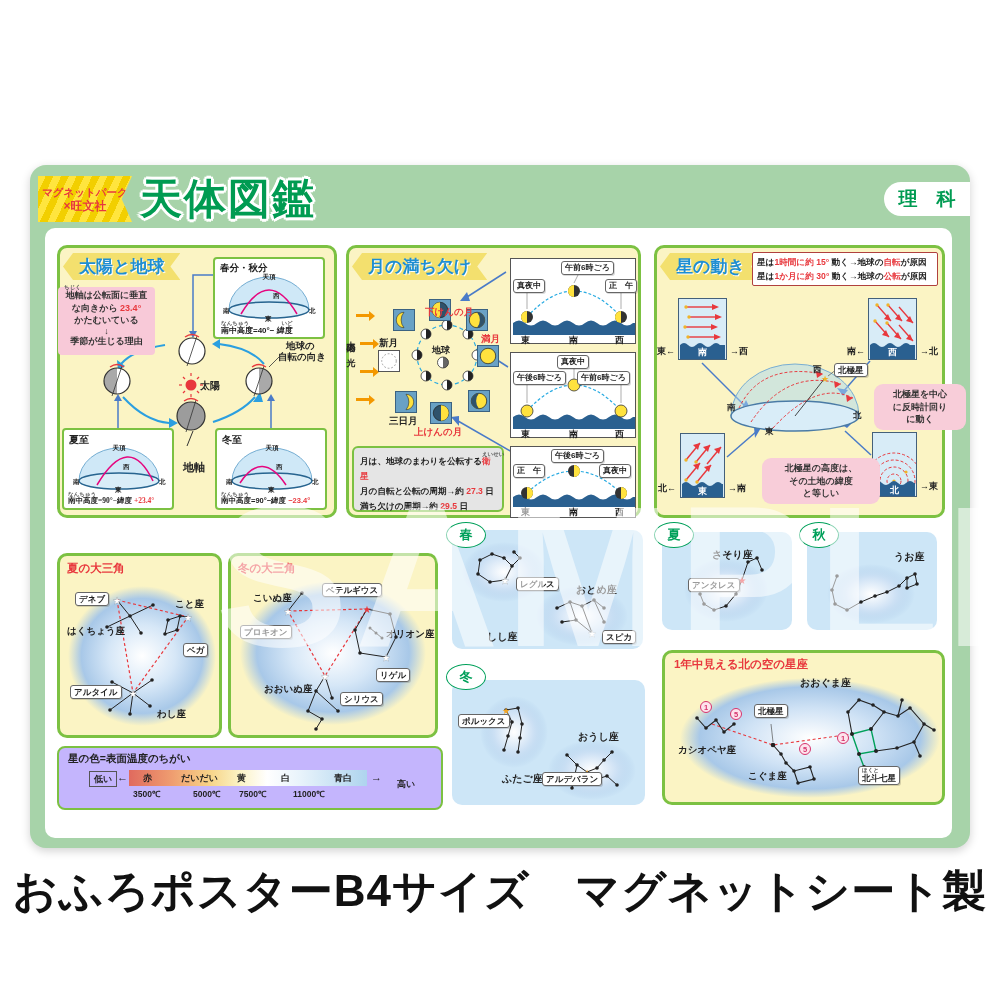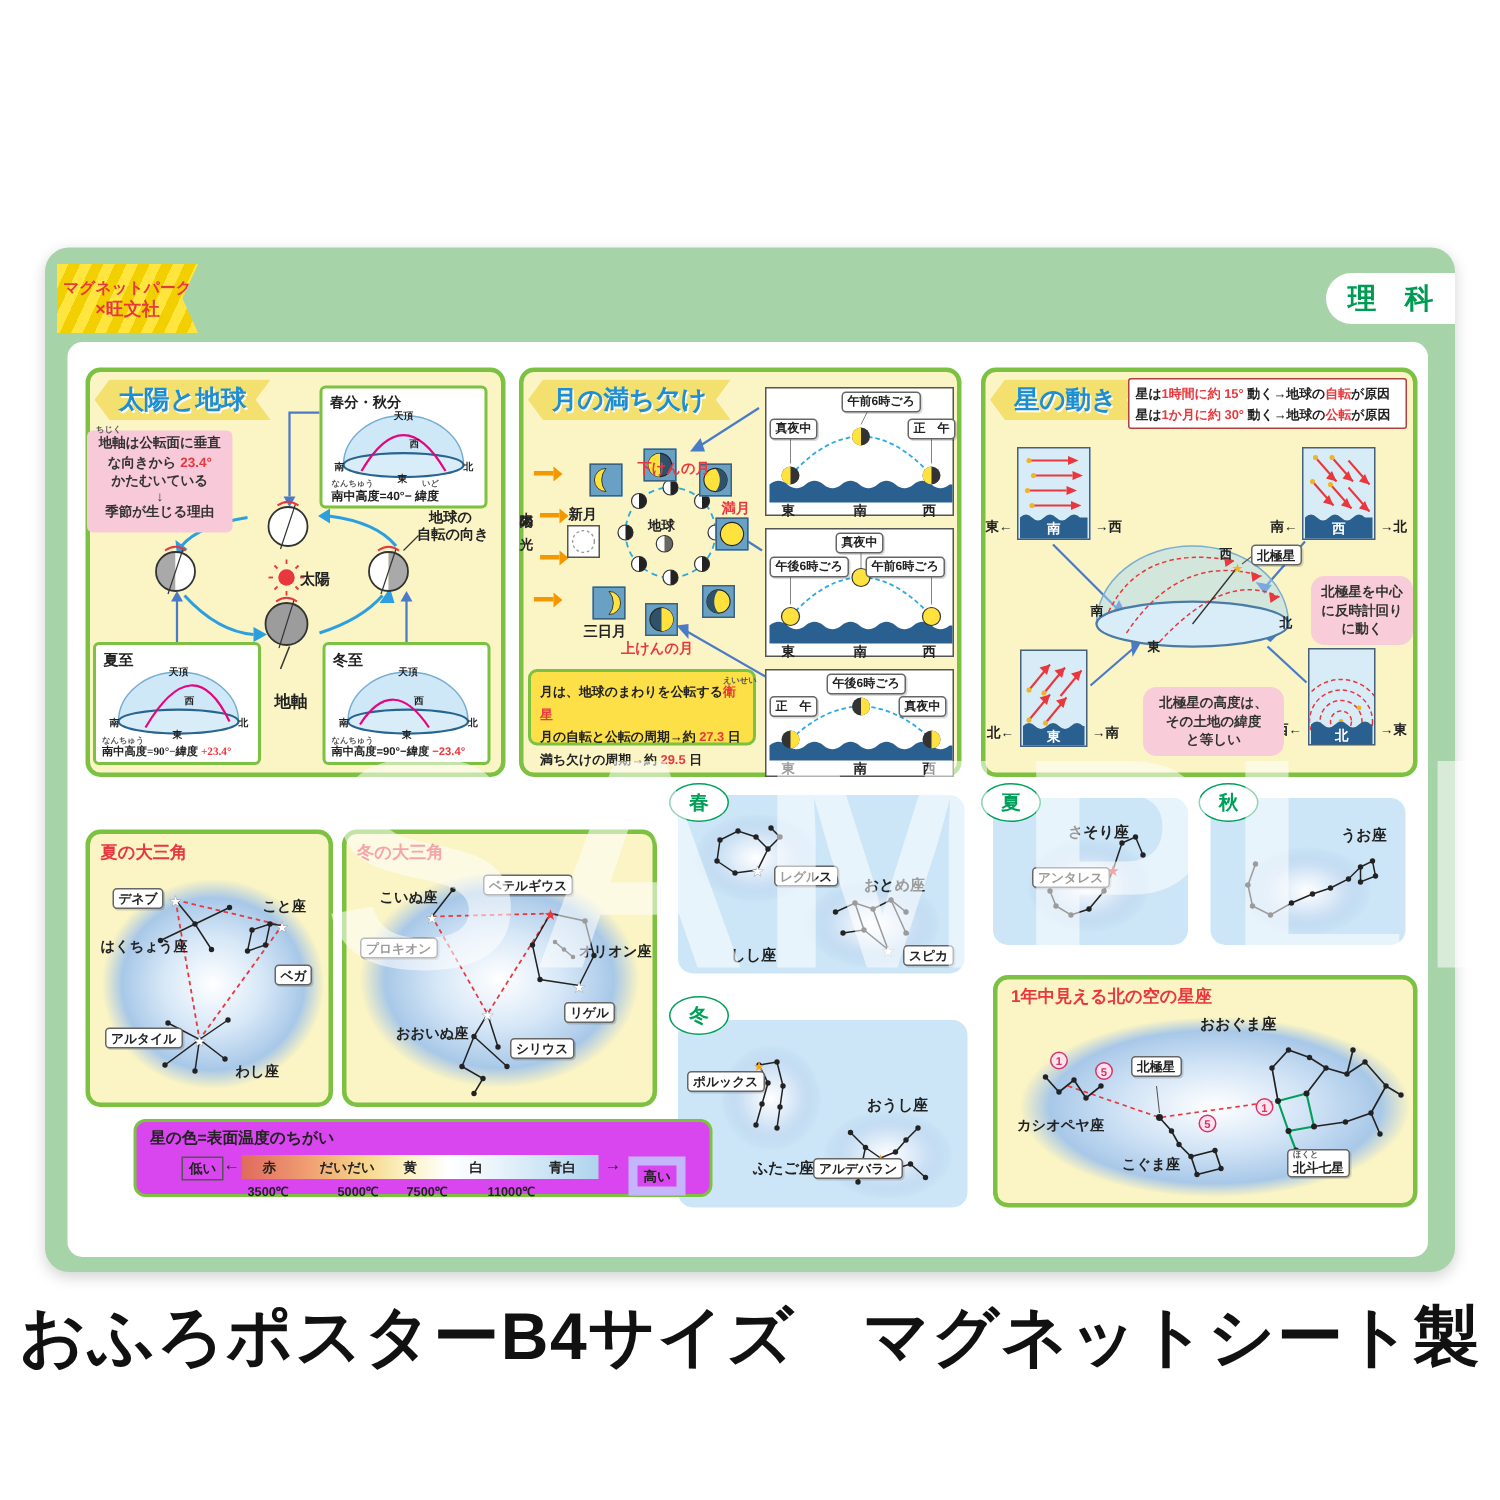--- a/index.html
+++ b/index.html
@@ -19,21 +19,21 @@
        white-space:nowrap;z-index:2;}
   .txt{position:absolute;white-space:nowrap;font-weight:700;color:#222;}
   .red{color:#e8383d;}
   .lb{position:absolute;background:#fff;border:1px solid #666;border-radius:3px;padding:0 3px;
       font-size:8.5px;line-height:12px;font-weight:700;white-space:nowrap;color:#222;
       box-shadow:1px 1px 0 rgba(0,0,0,.15);z-index:3;}
   .furi{position:absolute;font-size:5.5px;line-height:6px;color:#555;font-weight:700;white-space:nowrap;}
   .pinkbox{position:absolute;background:#f8c9d8;border-radius:4px;text-align:center;
       font-weight:700;color:#333;z-index:2;}
   .pinkbub{position:absolute;background:#f8cdd9;border-radius:9px;text-align:center;
-      font-weight:700;color:#333;font-size:9px;line-height:12.5px;padding:4px 5px;z-index:4;}
+      font-weight:700;color:#333;font-size:9px;line-height:12.5px;padding:4px 17px;z-index:4;}
   .mb{position:absolute;width:22px;height:22px;background:#69a1c5;border:1px solid #3b6281;box-sizing:border-box;z-index:2;}
   .mpanel{position:absolute;background:#fff;border:1.5px solid #555;box-sizing:border-box;z-index:2;}
   .sky{position:absolute;background:#d8ecf7;border:1.3px solid #44607a;box-sizing:border-box;z-index:2;}
   .season{position:absolute;background:#cde6f7;border-radius:10px;}
   .badge{position:absolute;width:38px;height:24px;background:#fff;border:1.6px solid #00a05a;border-radius:50%;
       color:#00a05a;font-weight:800;font-size:13px;display:flex;align-items:center;justify-content:center;z-index:5;}
   .sec-red-title{position:absolute;color:#e8383d;font-weight:800;font-size:11.5px;white-space:nowrap;z-index:2;}
   .dirlab{position:absolute;font-size:9px;font-weight:700;color:#222;white-space:nowrap;z-index:3;}
   .bandlab{position:absolute;font-size:9px;font-weight:700;color:#fff;white-space:nowrap;z-index:3;}
   .oarrow{position:absolute;width:13px;height:3px;background:#f39800;z-index:2;}
@@ -54,20 +54,22 @@
   <div class="poster"></div>
 
   <div class="abs" style="left:38px;top:176px;width:94px;height:46px;
               background:repeating-linear-gradient(115deg,#ffe53e 0 7px,#f2cf00 7px 14px);
               clip-path:polygon(0 0,100% 0,89% 50%,100% 100%,0 100%);
               display:flex;flex-direction:column;align-items:center;justify-content:center;z-index:2;">
     <span style="color:#e8383d;font-weight:800;font-size:10.5px;line-height:13px;">マグネットパーク</span>
     <span style="color:#e8383d;font-weight:800;font-size:12px;line-height:14px;">×旺文社</span>
   </div>
 
+  <div class="abs" style="left:140px;top:171px;font-size:42px;font-weight:800;color:#009b52;letter-spacing:2px;z-index:2;
+              text-shadow:-3px 0 0 #fff,3px 0 0 #fff,0 -3px 0 #fff,0 3px 0 #fff,-2px -2px 0 #fff,2px -2px 0 #fff,-2px 2px 0 #fff,2px 2px 0 #fff;">天体図鑑</div>
 
   <div class="abs" style="left:884px;top:182px;width:86px;height:34px;background:#fff;border-radius:17px 0 0 17px;
               display:flex;align-items:center;justify-content:center;z-index:2;">
     <span style="color:#009b52;font-weight:800;font-size:19px;">理　科</span>
   </div>
 
   <div class="content"></div>
 
   <div class="ybox" style="left:57px;top:245px;width:280px;height:273px;"></div>
   <div class="rib" style="left:63px;top:253px;">太陽と地球</div>
@@ -393,21 +395,21 @@
       <g>
           <circle cx="110" cy="46" r="6" fill="#333"></circle>
           <path d="M110,40 A6,6 0 0 1 110,52 Z" fill="#ffe23e"></path>
         </g>
     </svg>
     <span class="dirlab" style="left:10px;top:59px;">東</span>
     <span class="dirlab" style="left:58px;top:59px;">南</span>
     <span class="dirlab" style="left:104px;top:59px;">西</span>
   </div>
 
-  <div class="abs" style="left:352px;top:446px;width:152px;height:51px;background:#fde047;border:2px solid #7cc142;border-radius:6px;
+  <div class="abs" style="left:352px;top:446px;width:152px;height:66px;background:#e5e5e5;border:2px solid #7cc142;border-radius:6px;
               box-sizing:border-box;padding:6px 5px 0 6px;font-size:8.6px;font-weight:700;line-height:15px;z-index:2;">
     <div><span>月は、地球のまわりを公転する</span><span class="red" style="position:relative;"><span class="furi red" style="left:0;top:-5px;">えいせい</span><span>衛星</span></span></div>
     <div><span>月の自転と公転の周期→約 </span><span class="red">27.3</span><span> 日</span></div>
     <div><span>満ち欠けの周期→約 </span><span class="red">29.5</span><span> 日</span></div>
   </div>
 
   <div class="ybox" style="left:654px;top:245px;width:291px;height:273px;"></div>
   <div class="rib" style="left:660px;top:253px;">星の動き</div>
 
   <div class="abs" style="left:752px;top:252px;width:186px;height:34px;background:#fff;border:1.5px solid #b0413e;border-radius:2px;
@@ -664,21 +666,21 @@
     </g>
   </svg>
   <div class="txt" style="left:253px;top:592px;font-size:9.5px;z-index:2;">こいぬ座</div>
   <div class="lb" style="left:322px;top:583px;">ベテルギウス</div>
   <div class="lb" style="left:240px;top:625px;">プロキオン</div>
   <div class="txt" style="left:386px;top:628px;font-size:9.5px;z-index:2;">オリオン座</div>
   <div class="lb" style="left:376px;top:668px;">リゲル</div>
   <div class="txt" style="left:264px;top:683px;font-size:9.5px;z-index:2;">おおいぬ座</div>
   <div class="lb" style="left:340px;top:692px;">シリウス</div>
 
-  <div class="abs" style="left:57px;top:746px;width:386px;height:52px;background:#d946ef;border:2.5px solid #7cc142;border-radius:8px;box-sizing:border-box;z-index:2;margin-left:32px;">
+  <div class="abs" style="left:57px;top:746px;width:386px;height:64px;background:#c4b5fd;border:2.5px solid #7cc142;border-radius:8px;box-sizing:border-box;z-index:2;">
     <div class="txt" style="left:9px;top:4px;font-size:10.5px;">星の色=表面温度のちがい</div>
     <div class="abs" style="left:30px;top:23px;border:1px solid #555;padding:0 4px;font-size:9px;font-weight:700;line-height:14px;">
       <span>低い</span>
     </div>
     <span class="txt" style="left:58px;top:23px;font-size:11px;">←</span>
     <div class="abs" style="left:70px;top:22px;width:238px;height:16px;
                 background:linear-gradient(90deg,#e06a5e 0%,#ef9d70 18%,#f7d488 34%,#fbf2c2 46%,#ffffff 58%,#e8f3fb 72%,#aed4ee 100%);"></div>
     <span class="txt" style="left:84px;top:24px;font-size:9px;">赤</span>
     <span class="txt" style="left:122px;top:24px;font-size:9px;">だいだい</span>
     <span class="txt" style="left:178px;top:24px;font-size:9px;">黄</span>

